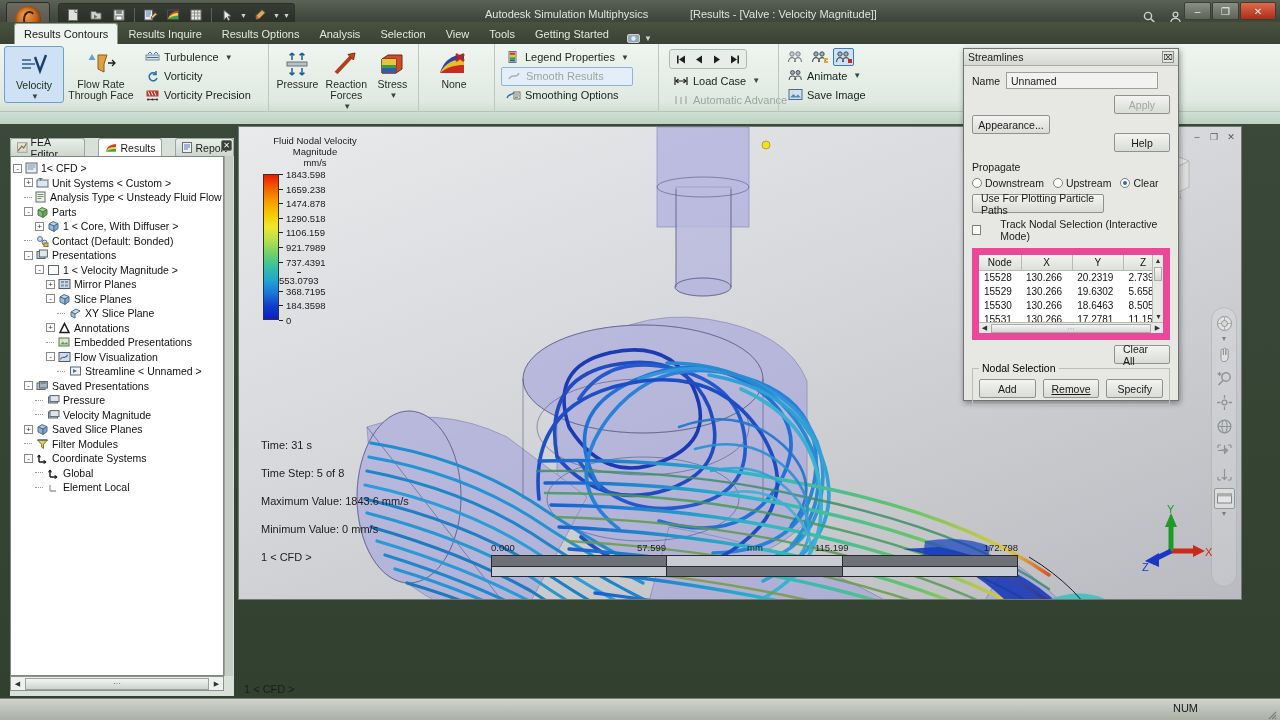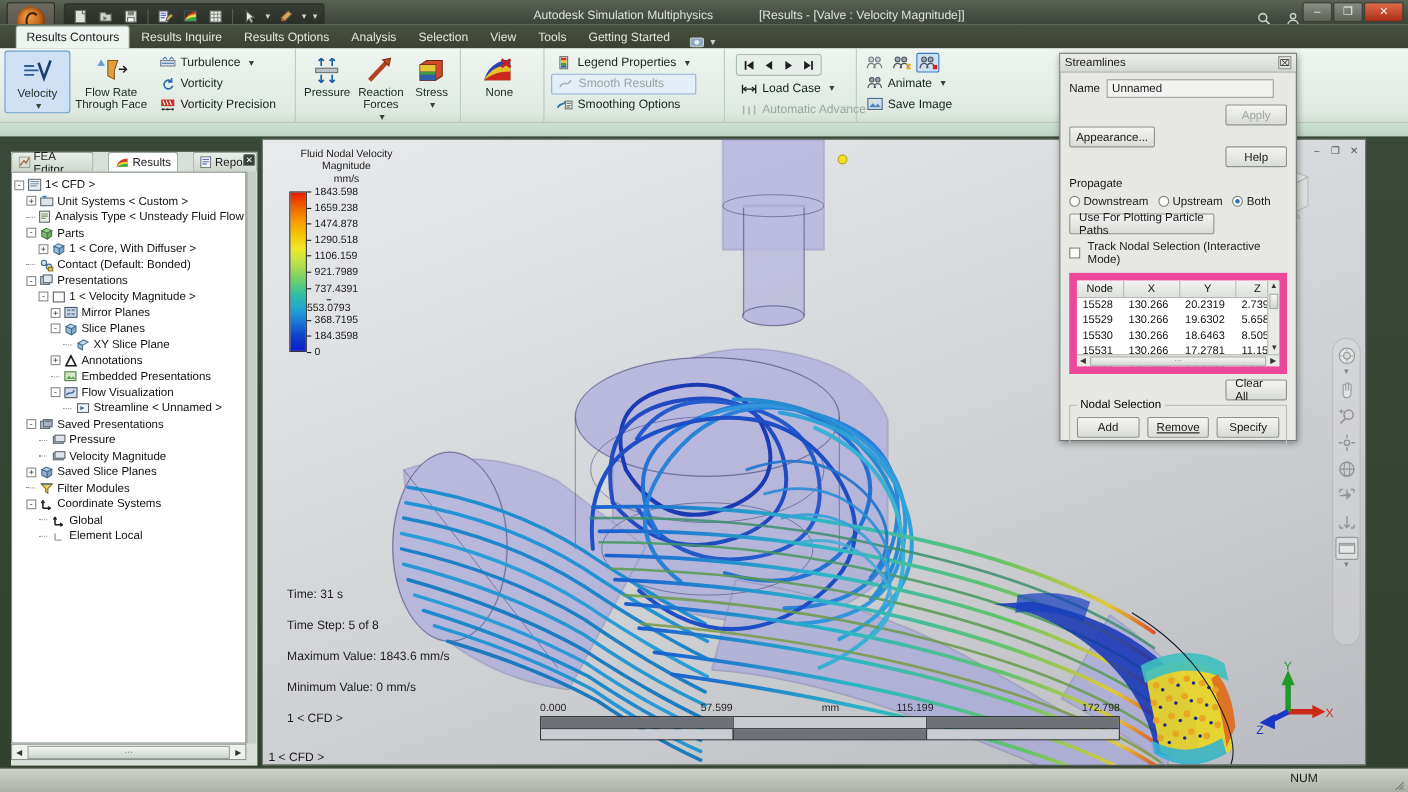--- a/index.html
+++ b/index.html
@@ -171,21 +171,21 @@
   .hs-thumb{ flex:1; height:12px; margin:0 1px;
              background:linear-gradient(180deg,#f3f5f3,#cdd3cd); border:1px solid #9aa29b;
              display:flex;align-items:center;justify-content:center; font-size:8px; color:#6a6a6a;}
   .vscroll-tree{
     position:absolute; left:214px; top:18px; width:9px; height:520px;
     background:#c6ccc6; border-left:1px solid #9aa19a;
   }
 
   
   .viewport{
-    position:absolute; left:238px; top:126px; width:1004px; height:570px;
+    position:absolute; left:238px; top:126px; width:1004px; height:474px;
     background:linear-gradient(160deg,#e9eaec 0%, #d6d7da 45%, #b9bbc0 100%);
     border:1px solid #737a73; overflow:hidden;
   }
   .legend{ position:absolute; left:16px; top:8px; width:120px; color:#1a1a1a; }
   .legend-title{ font-size:9.5px; text-align:center; line-height:11px; }
   .legend-body{ display:flex; margin-top:6px; padding-left:8px; }
   .legend-bar{ width:16px; height:146px; border:1px solid #333; }
   .legend-ticks{ position:relative; width:90px; height:146px; }
   .legend-ticks .tk{
     position:absolute; left:0; font-size:9.5px; line-height:9px; white-space:nowrap;
@@ -1352,27 +1352,27 @@
         <span class="radio">
           <span class="rdot"></span>
           <span>Downstream</span>
         </span>
         <span class="radio">
           <span class="rdot"></span>
           <span>Upstream</span>
         </span>
         <span class="radio">
           <span class="rdot on"></span>
-          <span>Both</span>
+          <span>Clear</span>
         </span>
       </div>
 
       <div class="btn" style="width:132px;margin-top:5px;justify-content:center;">Use For Plotting Particle Paths</div>
 
-      <div style="display:flex;align-items:center;gap:7px;margin-top:5px;">
+      <div style="display:flex;align-items:center;gap:19px;margin-top:5px;">
         <span class="chk"></span>
         <span class="lbl">Track Nodal Selection (Interactive Mode)</span>
       </div>
 
       <div class="gridbox">
         <table class="nodes" id="node-table">
             <tbody>
               <tr>
                 <th>Node</th>
                 <th>X</th>

